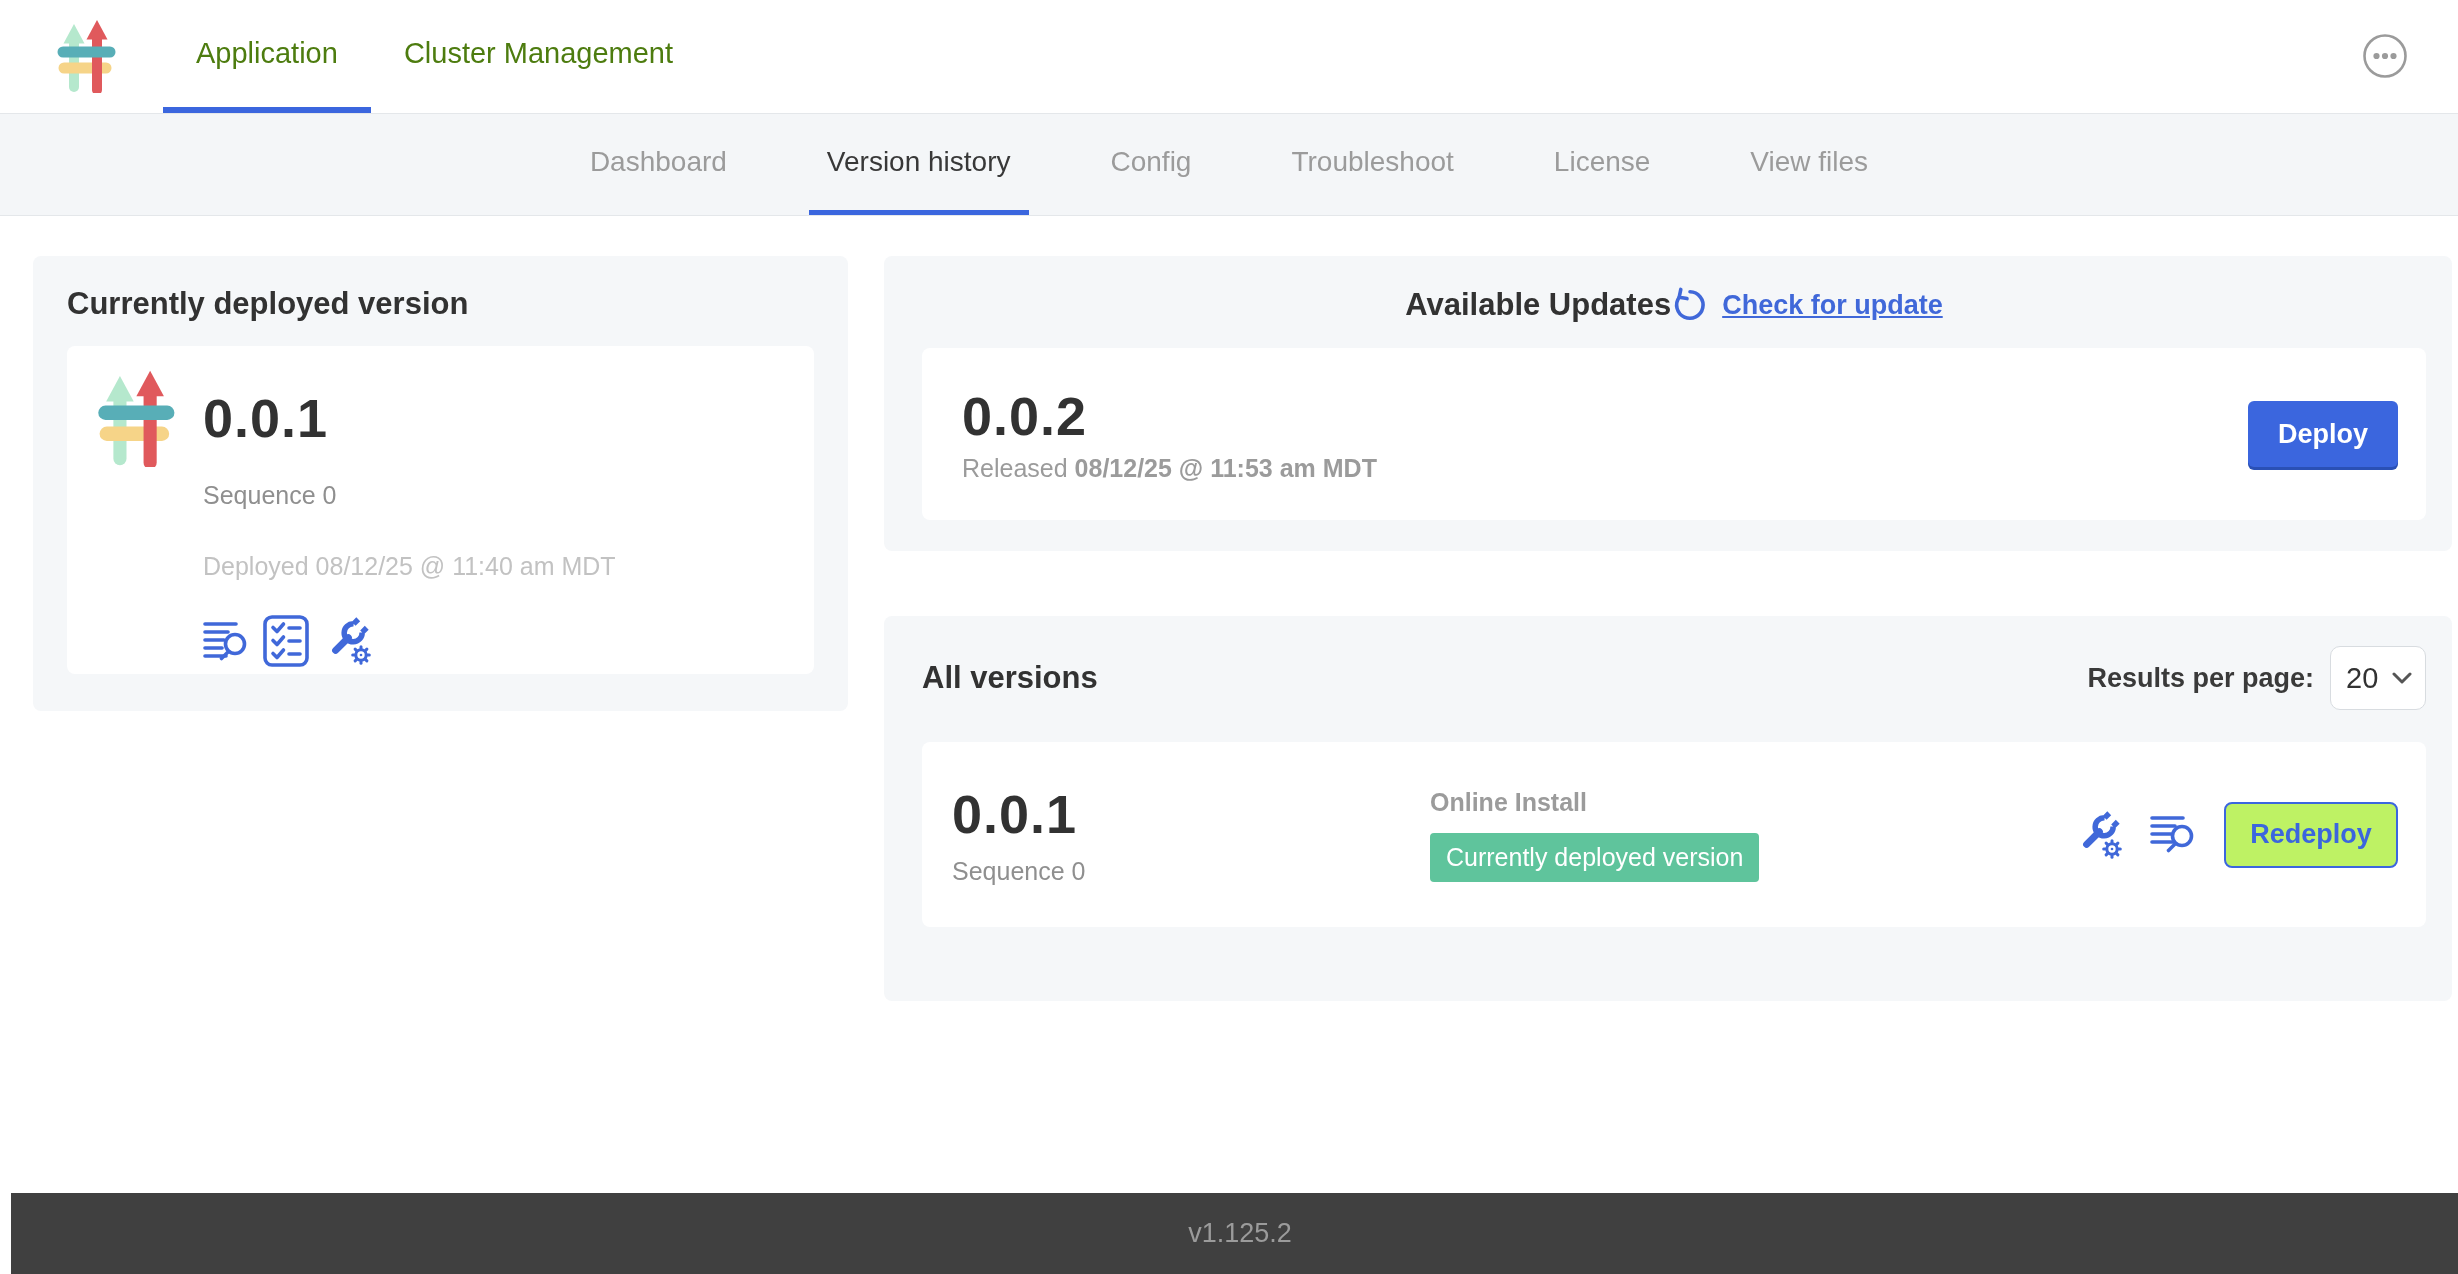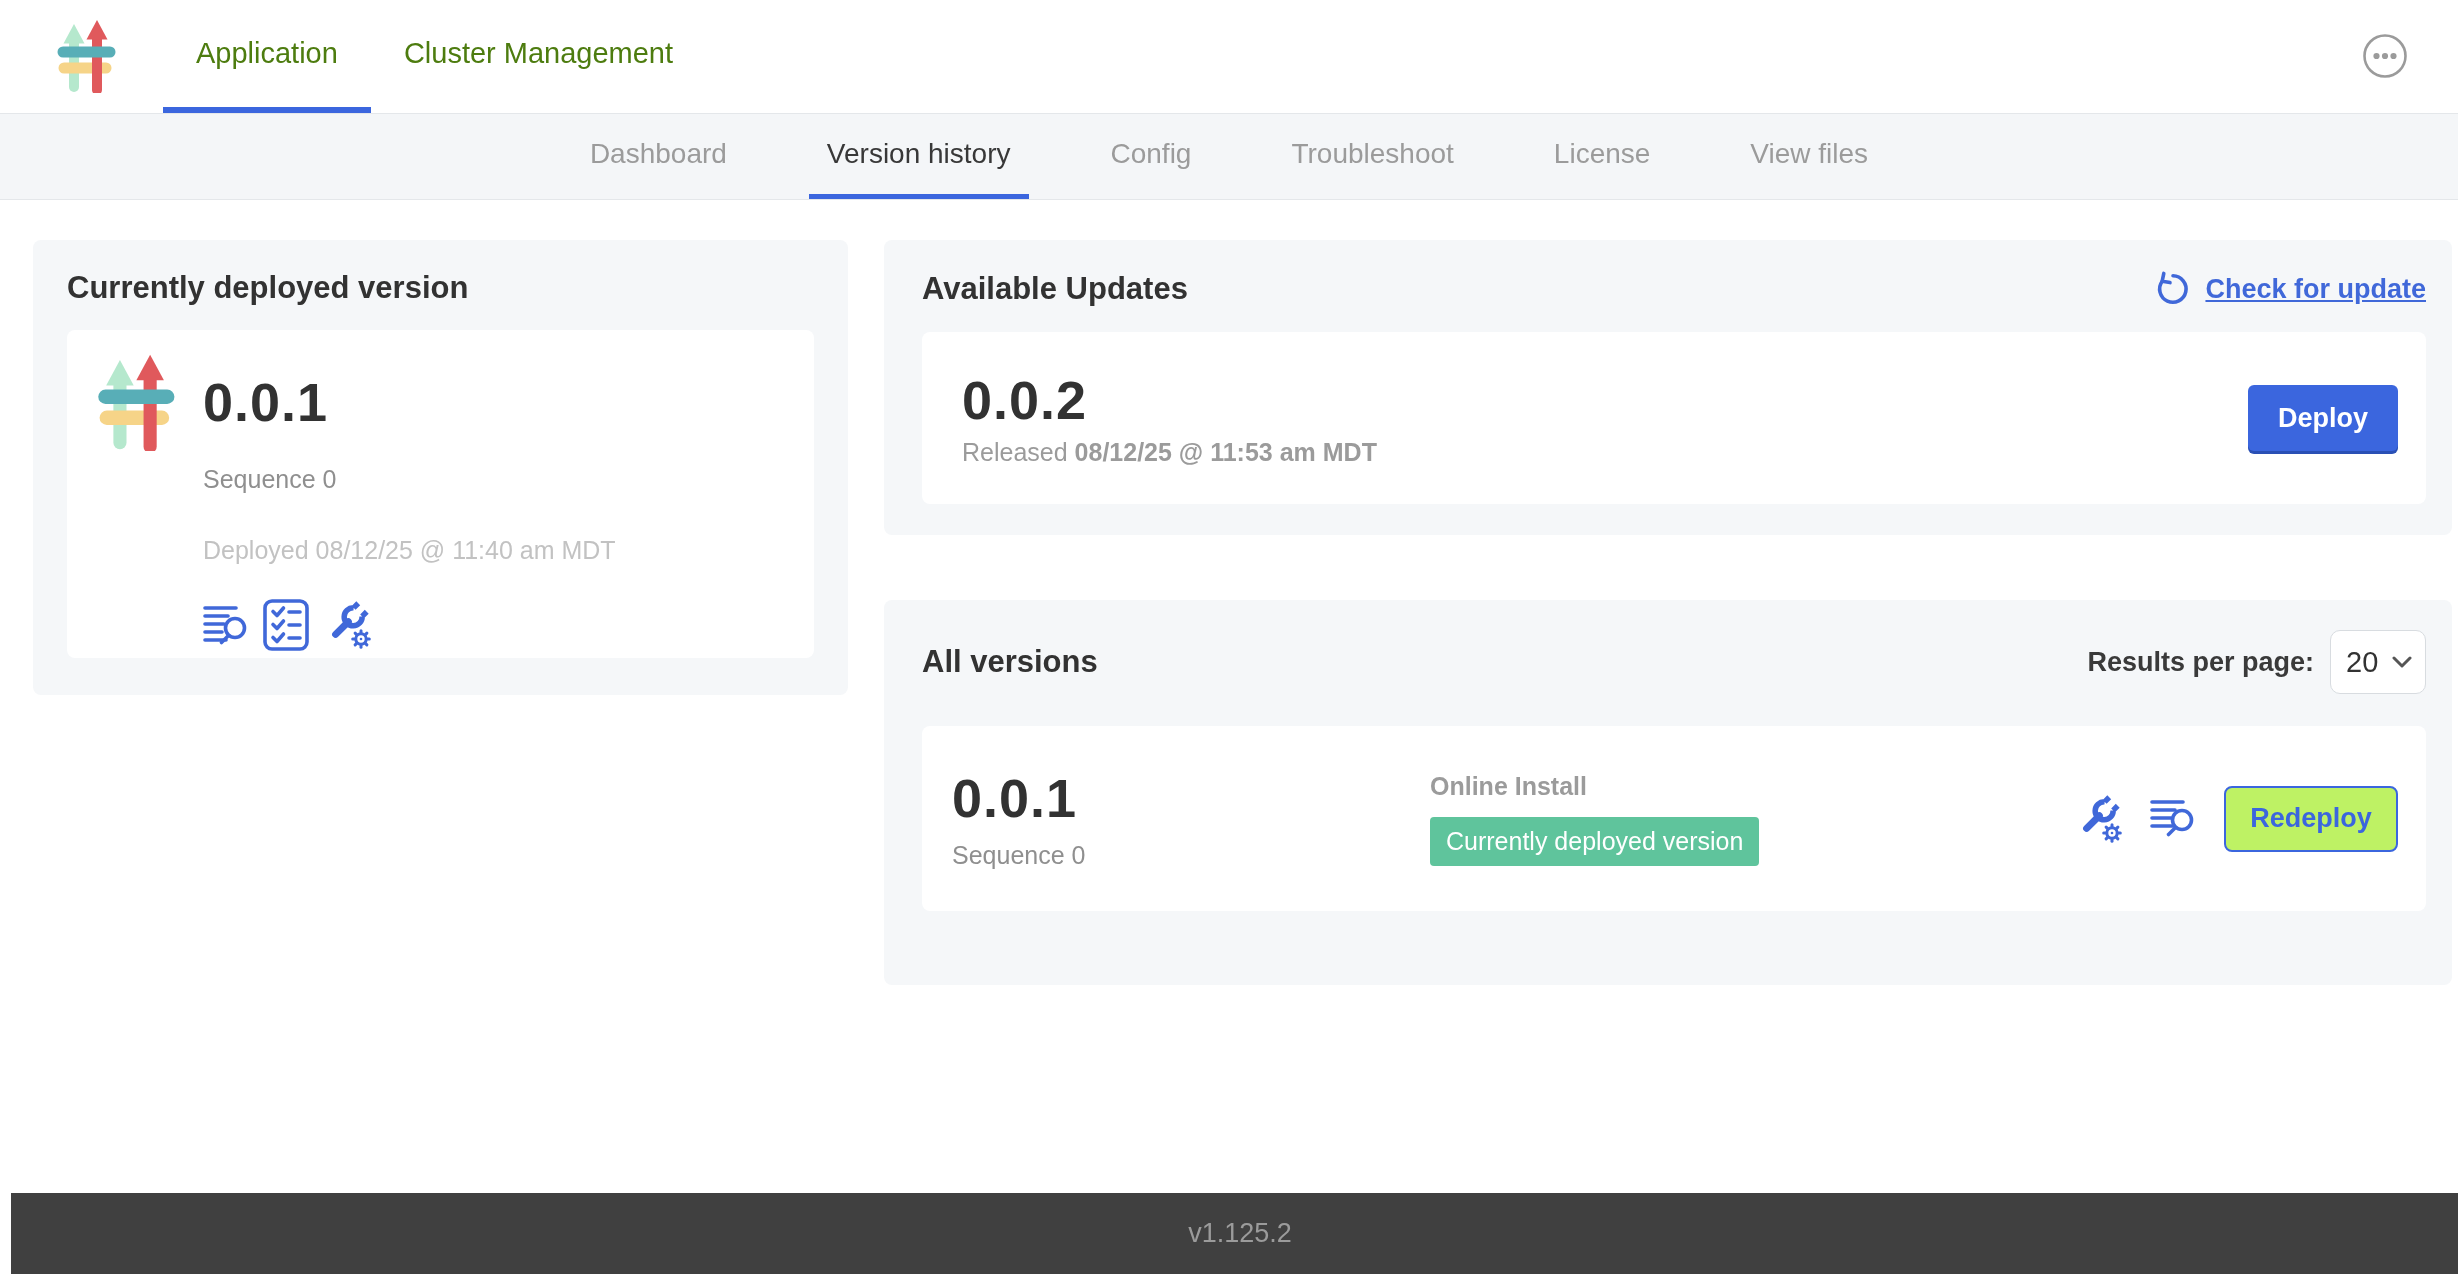--- a/index.html
+++ b/index.html
@@ -12,21 +12,21 @@
   
   .header { position:relative; height:113px; background:#fff; display:flex; align-items:stretch; }
   .logo-box { position:absolute; left:55px; top:19px; width:64px; height:74px; }
   .header-tabs { display:flex; margin-left:163px; }
   .header-tab { display:flex; align-items:center; padding:0 33px; font-size:29px; color:#4d7c0f;
     border-bottom:6px solid transparent; cursor:pointer; }
   .header-tab.active { border-bottom-color:#3b66de; }
   .header-menu { position:absolute; right:50px; top:33px; width:46px; height:46px; cursor:pointer; }
 
   
-  .subnav { height:87px; background:#f4f6f8; border-top:1px solid #e4e7ea; border-bottom:1px solid #e4e7ea;
+  .subnav { height:103px; background:#f4f6f8; border-top:1px solid #e4e7ea; border-bottom:1px solid #e4e7ea;
     display:flex; justify-content:center; gap:64px; }
   .subnav-tab { display:flex; align-items:center; padding:0 18px; font-size:28px; color:#9b9b9b;
     border-bottom:5px solid transparent; cursor:pointer; }
   .subnav-tab.active { color:#383838; border-bottom-color:#3b66de; }
 
   
   .main { position:relative; height:993px; background:#fff; }
   .card { position:absolute; background:#f5f7f9; border-radius:8px; }
   .card-title { font-size:31px; font-weight:bold; color:#323232; }
 
@@ -37,21 +37,21 @@
   .cdv-logo { width:84px; height:98px; margin-right:24px; }
   .version-number { font-size:54px; font-weight:bold; color:#323232; letter-spacing:1px; }
   .sequence-text { font-size:25px; color:#8f8f8f; }
   .cdv-inner .sequence-text { margin-left:108px; margin-top:14px; }
   .deployed-text { font-size:25px; color:#c2c2c2; margin-left:108px; margin-top:42px; }
   .cdv-icons { display:flex; align-items:center; gap:14px; margin-left:108px; margin-top:34px; color:#4068d9; }
   .icon-btn { display:inline-flex; cursor:pointer; color:#4068d9; }
 
   
   .card-updates { left:884px; top:40px; width:1568px; height:295px; padding:30px 26px 28px 38px; }
-  .cu-header { display:flex; justify-content:space-between; align-items:center; }
+  .cu-header { display:flex; justify-content:center; align-items:center; }
   .check-link { display:flex; align-items:center; gap:13px; color:#4068d9; font-size:27px; font-weight:bold;
     cursor:pointer; }
   .check-link .link-text { text-decoration:underline; }
   .cu-inner { background:#fff; border-radius:8px; margin-top:24px; height:172px;
     display:flex; justify-content:space-between; align-items:center; padding:0 28px 0 40px; }
   .released-line { font-size:25px; color:#9b9b9b; margin-top:7px; }
   .released-line b { color:#9b9b9b; }
   .btn-primary { background:#3b66de; color:#fff; font-size:27px; font-weight:bold;
     border:none; border-radius:6px; width:150px; height:66px; cursor:pointer;
     box-shadow:0 3px 0 #2a50b5; font-family:inherit; }

